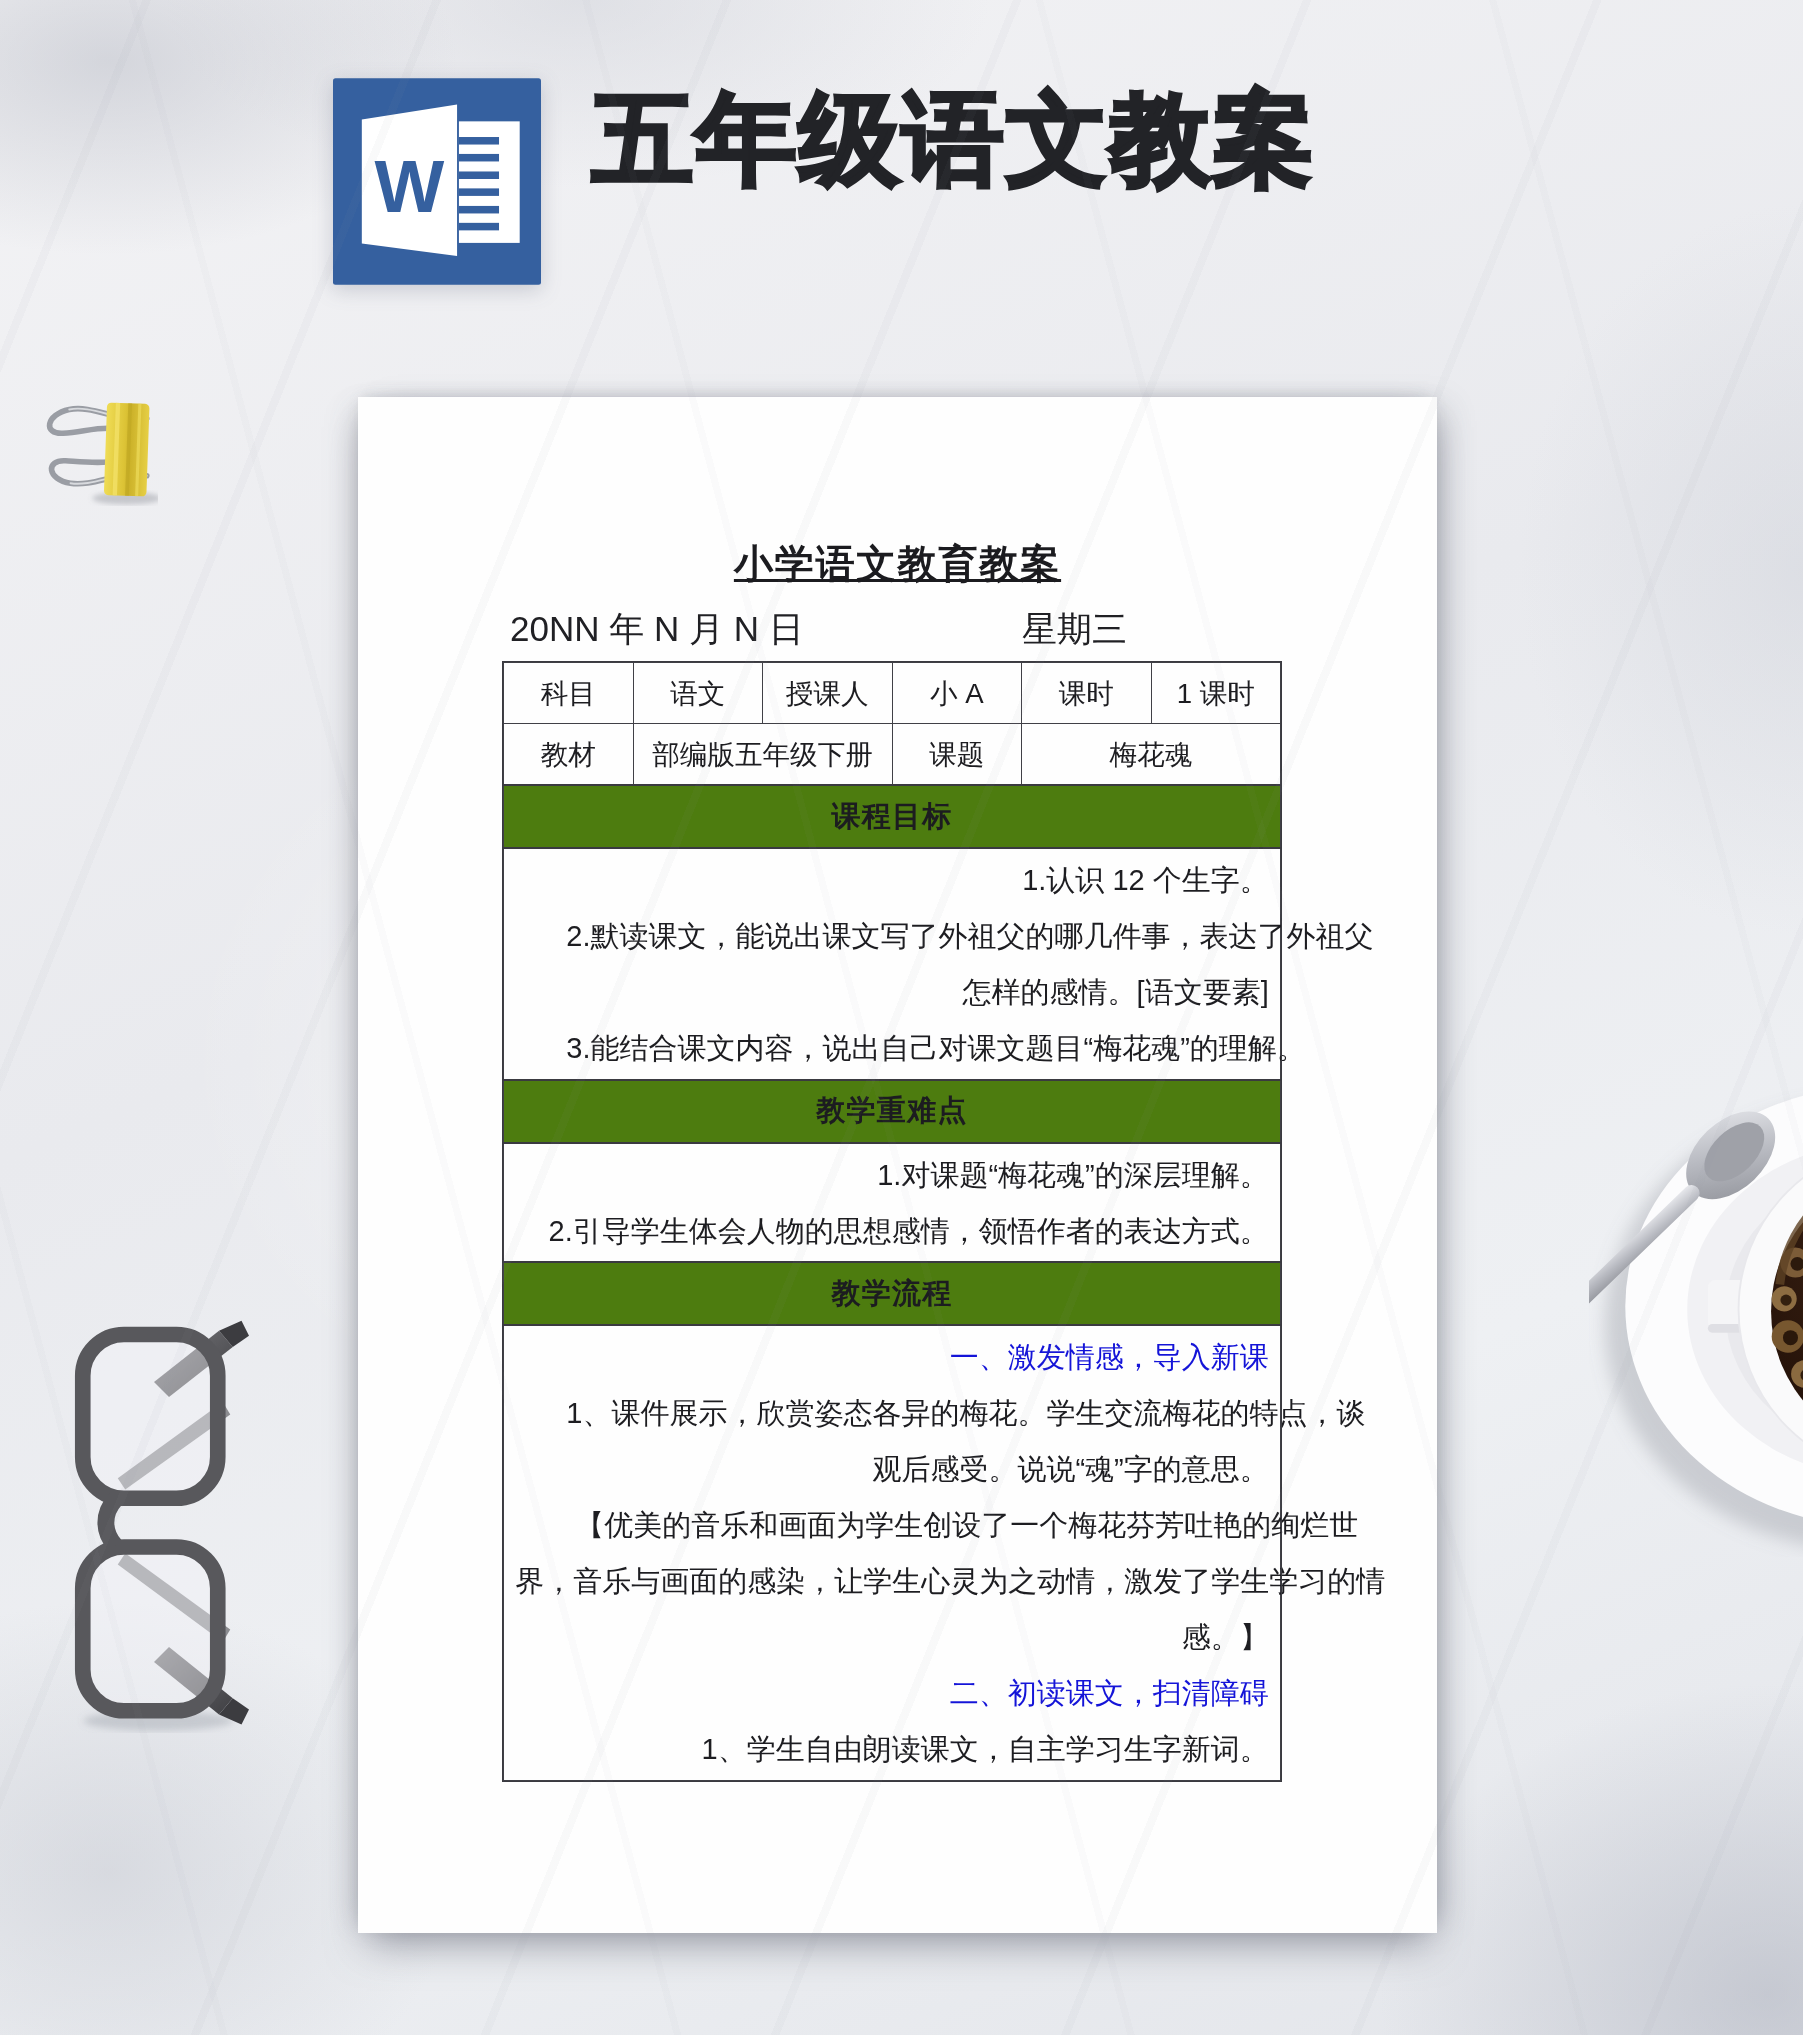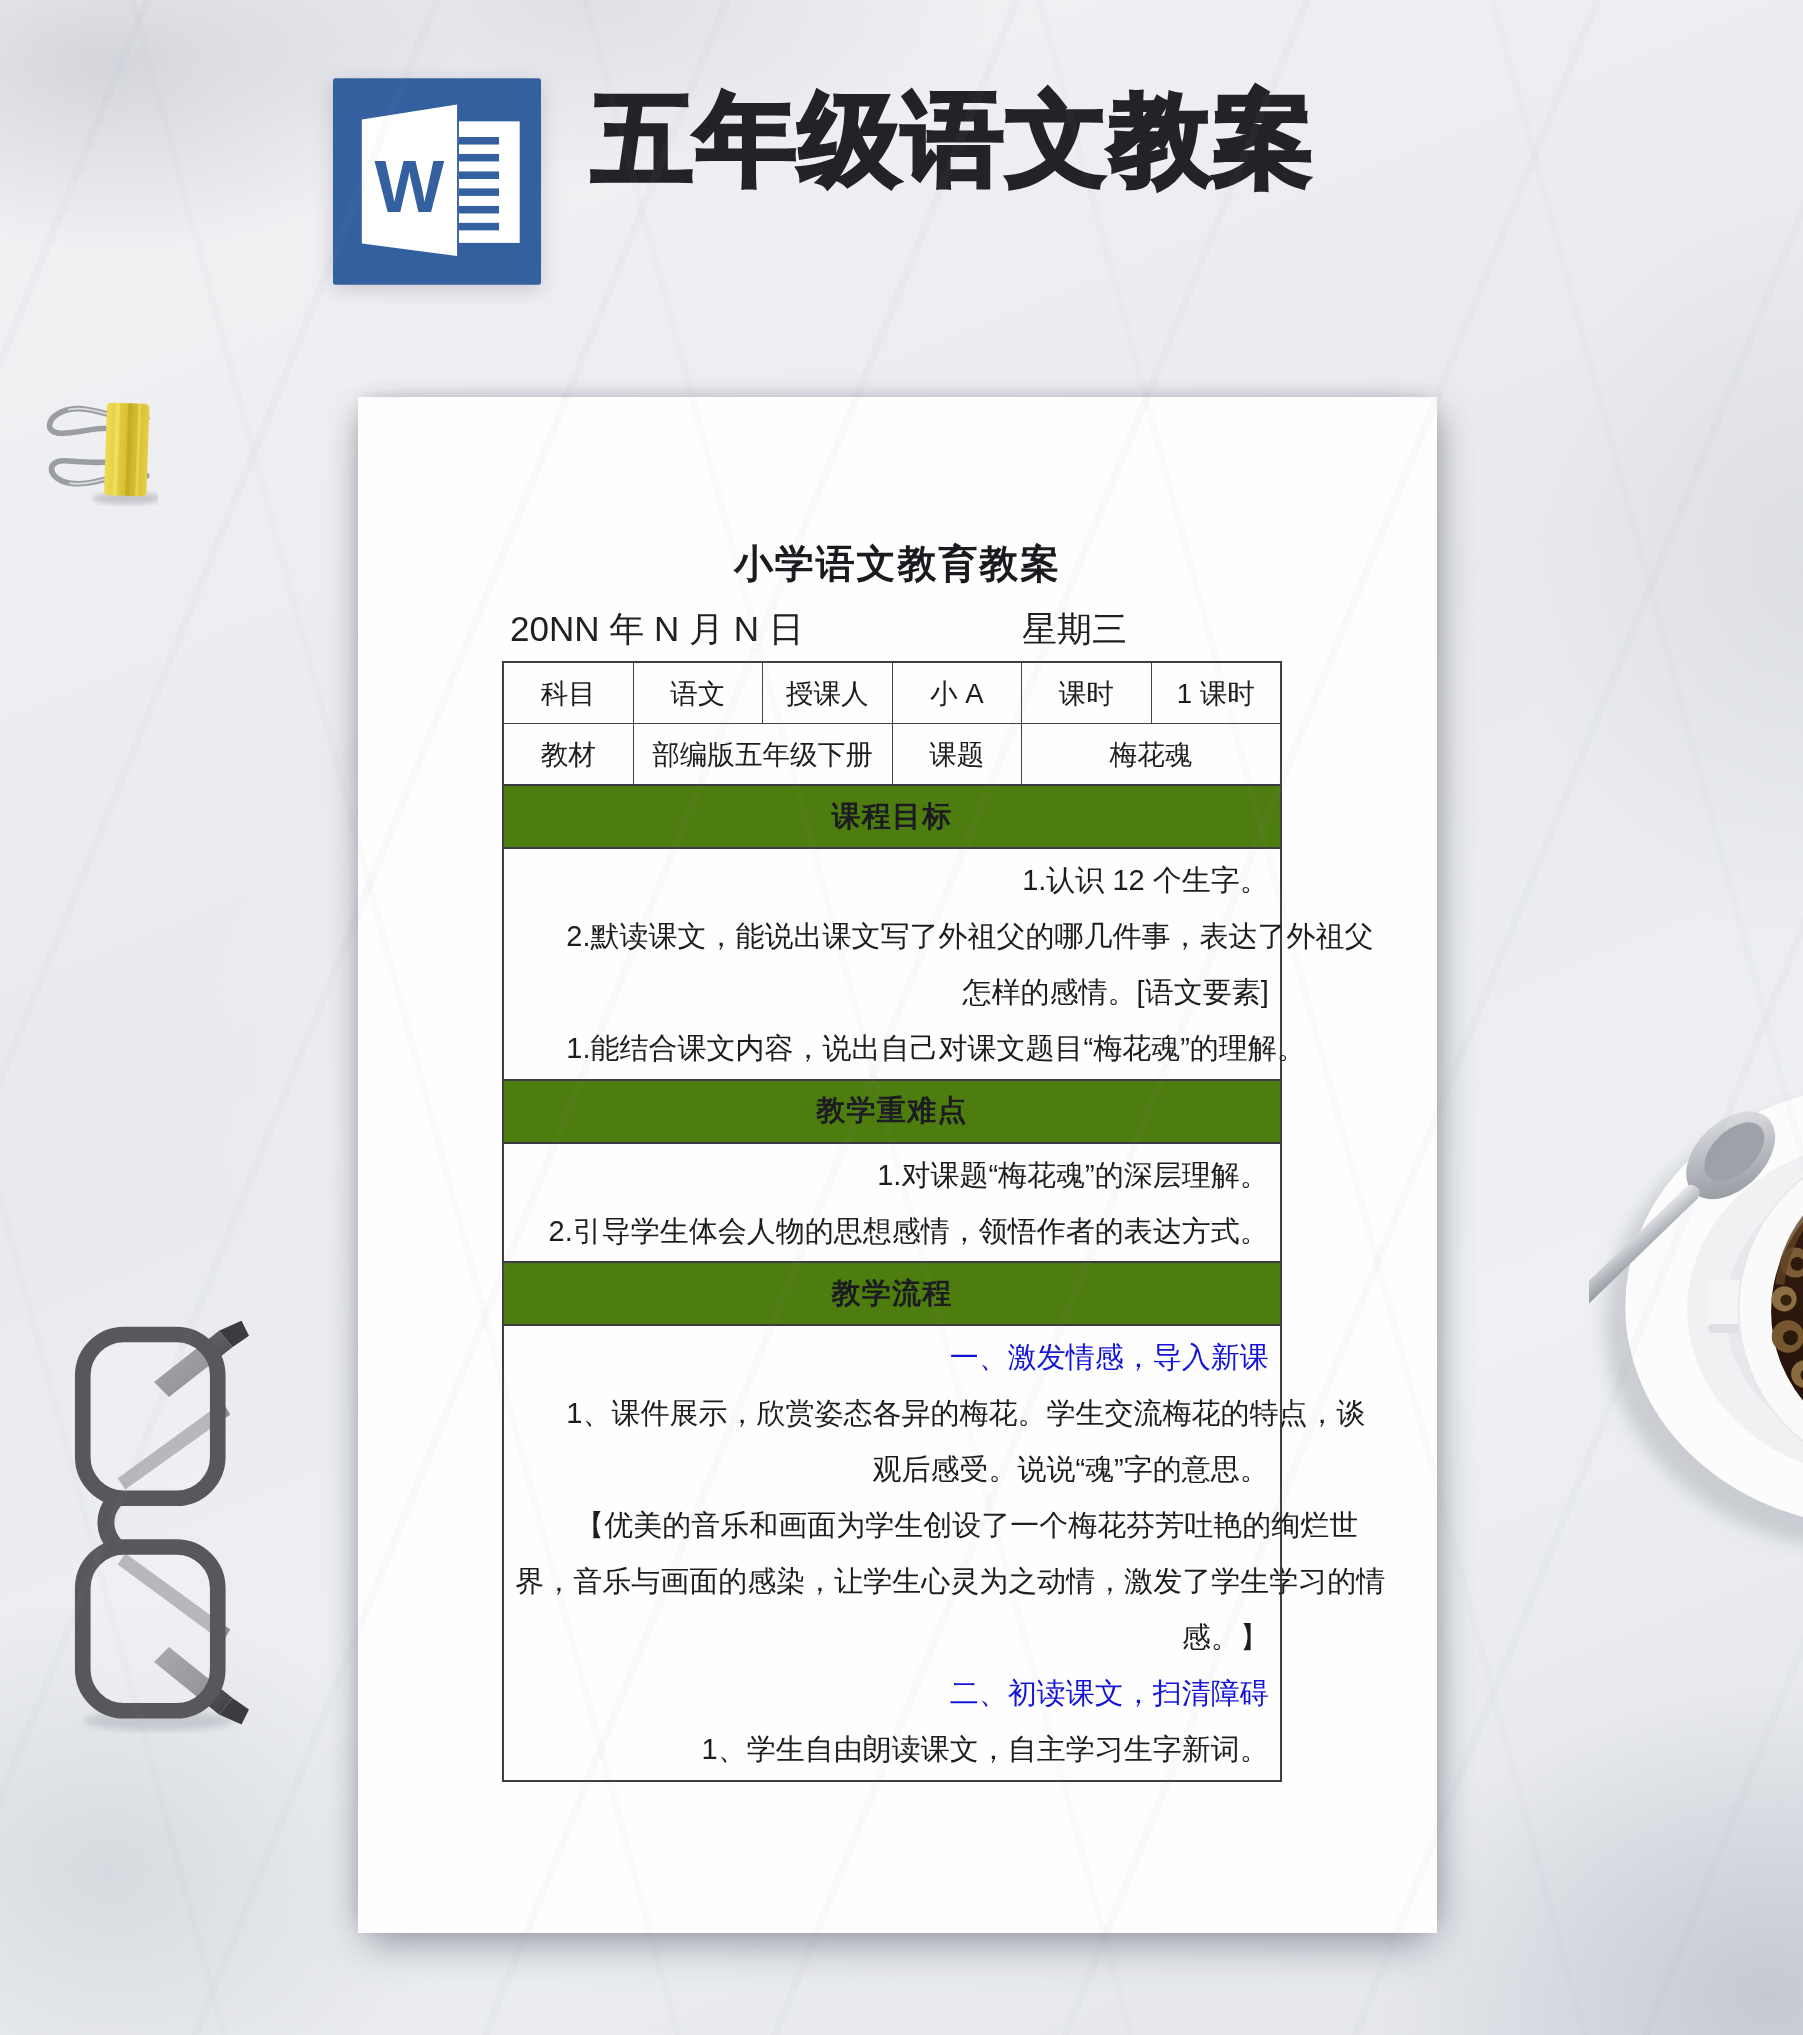--- a/index.html
+++ b/index.html
@@ -40,21 +40,21 @@
   }
   
   .page{
     position:absolute;left:358px;top:397px;width:1079px;height:1536px;background:#fefefe;
     box-shadow:0 21px 38px -8.8px rgba(108,112,125,.58),
                0 -5px 13.8px -6.3px rgba(108,112,125,.25),
                16.3px 0 30px -12.5px rgba(108,112,125,.38),
                -12.5px 0 26px -12.5px rgba(108,112,125,.32);
   }
   .doc-title{position:absolute;left:0;top:140px;width:100%;text-align:center;
-    font-size:39px;font-weight:700;color:#1b1b1f;letter-spacing:1.9px;margin:0;}
+    font-size:39px;font-weight:700;color:#1b1b1f;letter-spacing:1.9px;margin:0;text-decoration:underline;}
   .date-row{position:absolute;left:147px;top:209px;width:777px;height:40px;font-size:35px;color:#202024;}
   .date-row .date{position:absolute;left:5px;top:0;}
   .date-row .weekday{position:absolute;left:517px;top:0;}
   
   table.doc-table{
     position:absolute;left:145px;top:265px;width:778px;
     border-collapse:collapse;table-layout:fixed;
     font-size:27.6px;color:#1d1d21;
   }
   table.doc-table td{border:1.3px solid #404046;text-align:center;vertical-align:middle;}
@@ -232,21 +232,21 @@
       </tr>
 
       <tr class="r-head">
         <td colspan="6">课程目标</td>
       </tr>
       <tr class="r-body">
         <td colspan="6">
           <p class="ln ind2">1.认识 12 个生字。</p>
           <p class="ln ind2">2.默读课文，能说出课文写了外祖父的哪几件事，表达了外祖父</p>
           <p class="ln">怎样的感情。[语文要素]</p>
-          <p class="ln ind2">1.能结合课文内容，说出自己对课文题目“梅花魂”的理解。</p>
+          <p class="ln ind2">3.能结合课文内容，说出自己对课文题目“梅花魂”的理解。</p>
         </td>
       </tr>
 
       <tr class="r-head">
         <td colspan="6">教学重难点</td>
       </tr>
       <tr class="r-body">
         <td colspan="6">
           <p class="ln ind1">1.对课题“梅花魂”的深层理解。</p>
           <p class="ln ind1">2.引导学生体会人物的思想感情，领悟作者的表达方式。</p>

